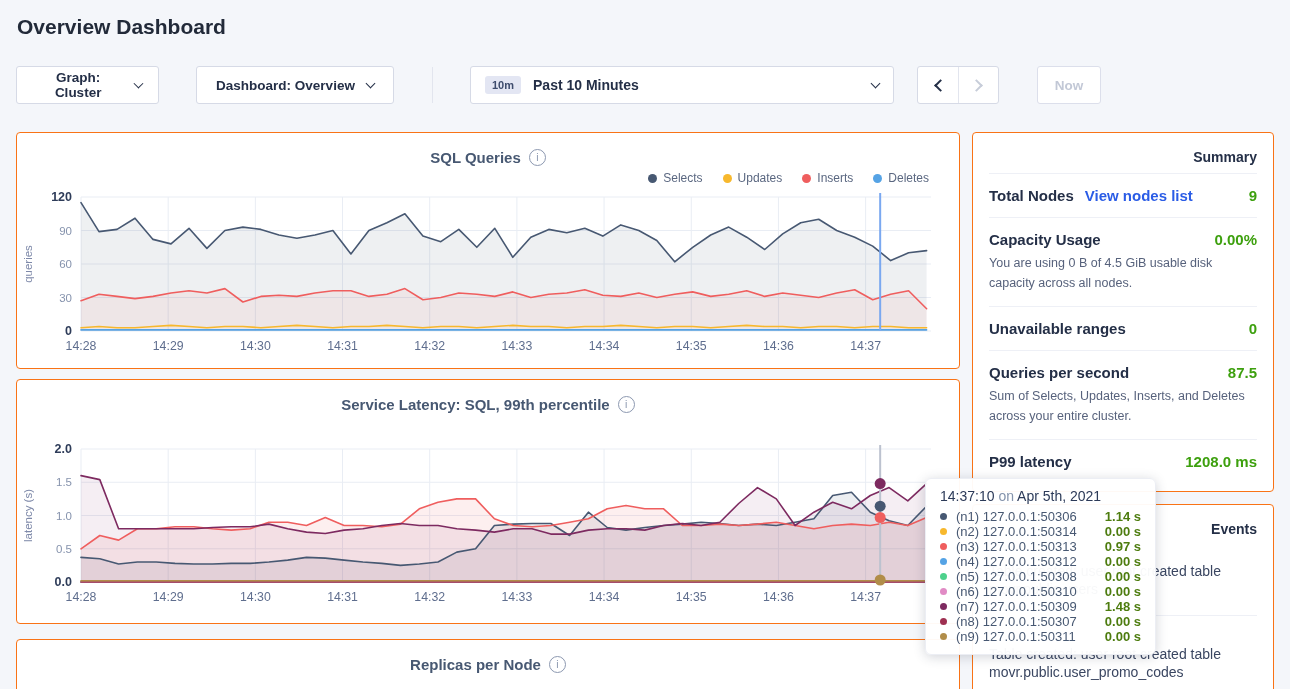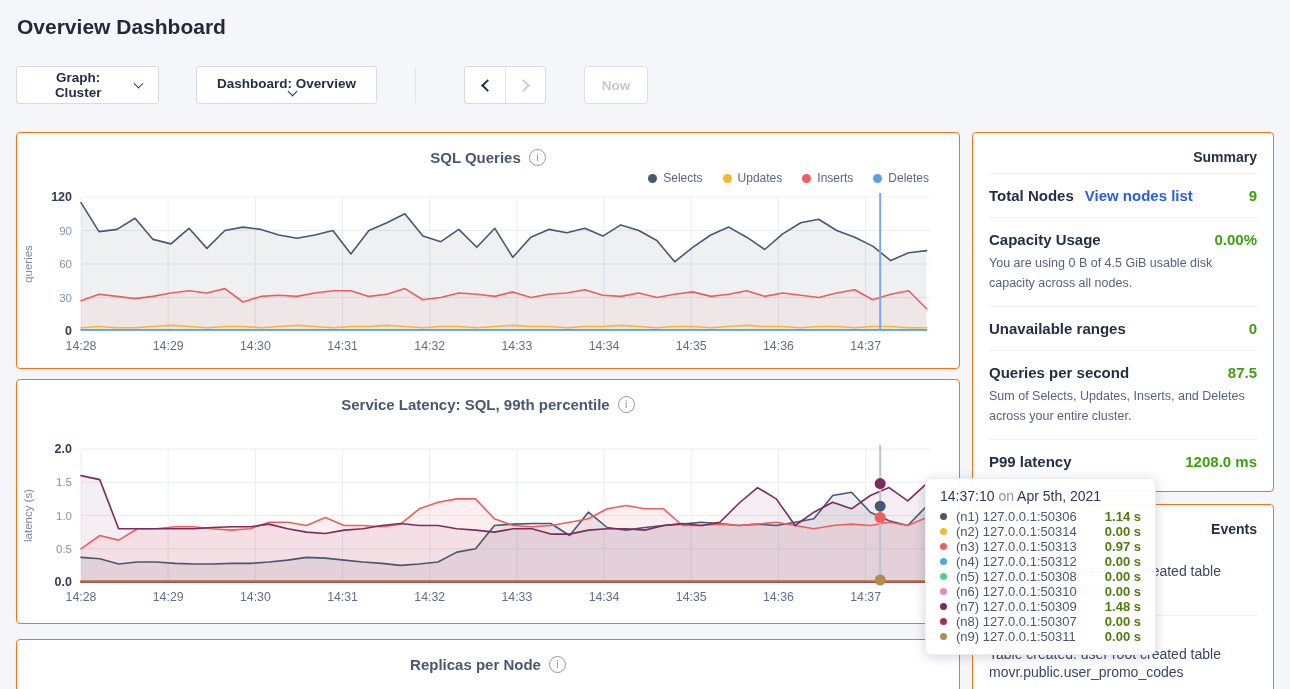--- a/index.html
+++ b/index.html
@@ -19,21 +19,21 @@
   
   .controls { display:flex; align-items:center; margin:27px 16px 0 16px; height:38px;gap:12px; }
   .btn {
     background:#fff; border:1px solid #d6dae6; border-radius:3px;
     height:38px; display:flex; align-items:center; cursor:pointer;
     font-family:"Liberation Sans", sans-serif;
   }
   .dd { padding:0 16px; font-size:13.5px; font-weight:700; color:#242f47; }
   .dd .chev { margin-left:12px; }
   .dd-graph { width:143px; justify-content:center; }
-  .dd-dash { width:181px; justify-content:center; margin-left:25px;flex-direction:column; }
+  .dd-dash { width:198px; justify-content:center; margin-left:25px; }
   .vdiv { width:1px; height:36px; background:#e2e5ee; margin:0 25px 0 26px; }
   .timesel { width:424px; padding:0 14px; }
   .timesel .badge {
     background:#e3e6f3; color:#3e4c6d; font-size:11px; font-weight:700;
     padding:3px 7px; border-radius:3px; margin-right:12px;
   }
   .timesel .tlabel { font-size:14px; font-weight:700; color:#242f47; }
   .timesel .chev { margin-left:auto; }
   .arrowgroup { display:flex; margin-left:11px; border:1px solid #d6dae6; border-radius:3px; background:#fff; height:38px; }
   .arrowgroup button {
@@ -116,20 +116,25 @@
 <div class="controls">
   <button class="btn dd dd-graph">
     <span>Graph: Cluster</span>
     <i class="chev"></i>
   </button>
   <button class="btn dd dd-dash">
     <span>Dashboard: Overview</span>
     <i class="chev"></i>
   </button>
   <div class="vdiv"></div>
+  <button class="btn timesel">
+    <span class="badge">10m</span>
+    <span class="tlabel">Past 10 Minutes</span>
+    <i class="chev"></i>
+  </button>
   <div class="arrowgroup">
     <button>
         <i class="chev big left"></i>
       </button>
     <button>
         <i class="chev big right light"></i>
       </button>
   </div>
   <button class="btn now">Now</button>
 </div>

